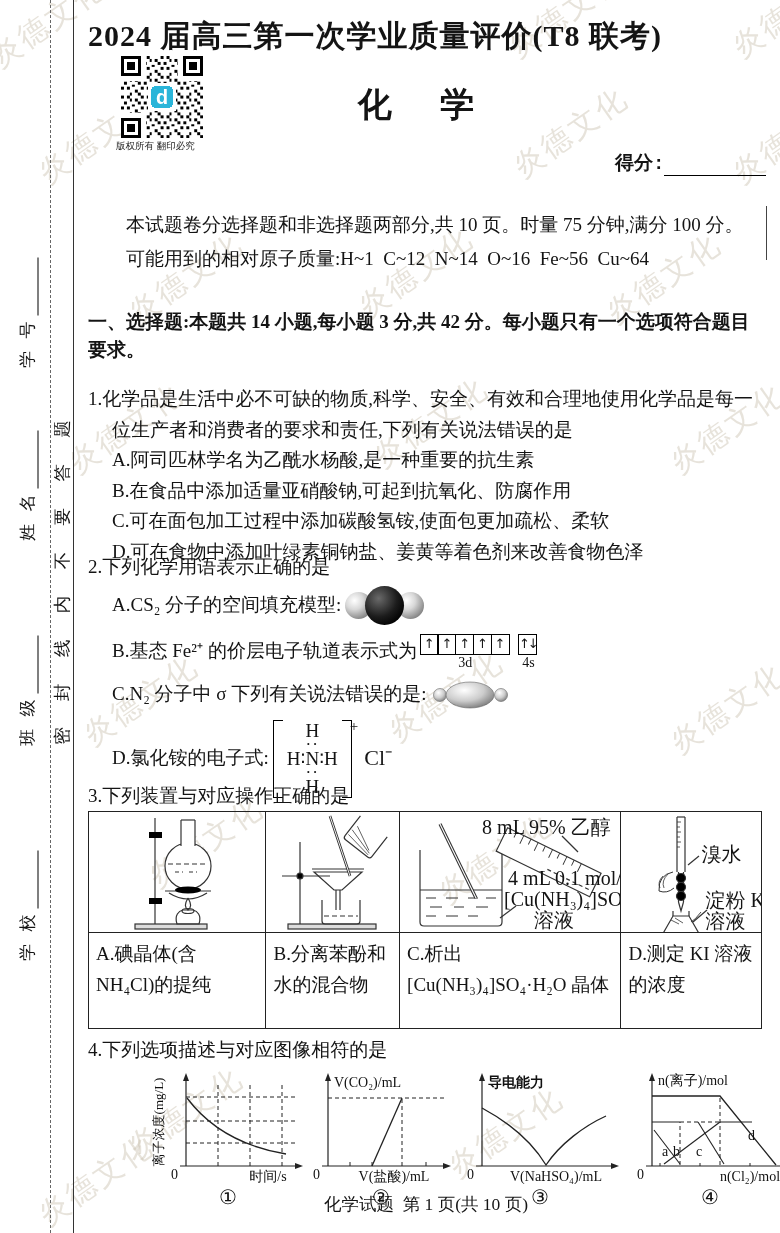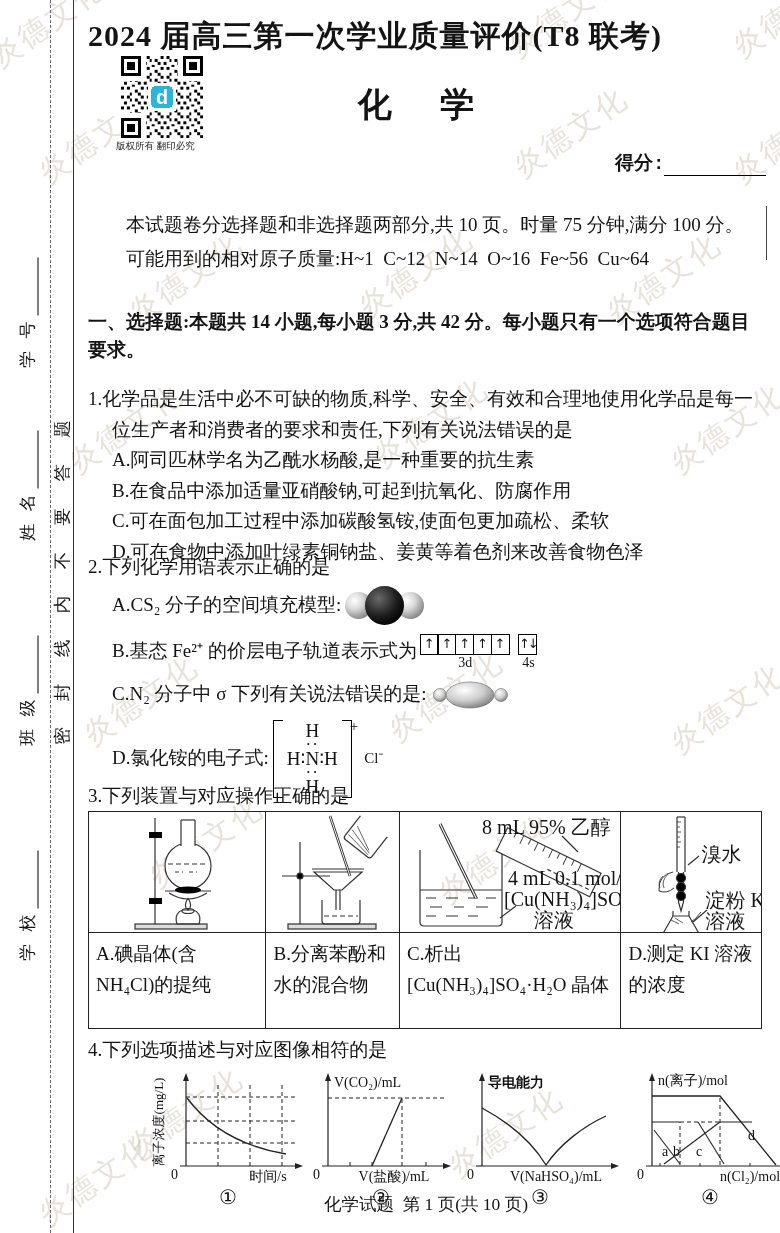--- a/index.html
+++ b/index.html
@@ -52,21 +52,21 @@
   .olab{font-size:14px;line-height:15px;}
   .pair{letter-spacing:-2px;}
   
   .eform{display:inline-flex;align-items:center;margin-left:4px;}
   .lbr,.rbr{width:9px;height:76px;border:1.7px solid #000;}
   .lbr{border-right:none;}
   .rbr{border-left:none;}
   .ecol{display:flex;flex-direction:column;align-items:center;font-size:19px;line-height:19px;padding:0 4px;}
   .edots{font-size:17px;line-height:9px;letter-spacing:1px;}
   .echarge{font-size:15px;position:relative;top:-32px;left:-2px;}
-  .eanion{font-size:15px;margin-left:4px;}
+  .eanion{font-size:22px;margin-left:4px;}
   
   .t3{position:absolute;left:0;top:30px;width:674px;border:1.5px solid #222;box-sizing:border-box;}
   .t3row{display:flex;}
   .t3row.r1 .t3cell{height:120px;}
   .t3row.r2 .t3cell{height:96px;border-top:1.5px solid #222;}
   .t3cell{position:relative;box-sizing:border-box;border-right:1.5px solid #222;overflow:hidden;}
   .t3cell:last-child{border-right:none;}
   .c1{width:178px;} .c2{width:134px;} .c3{width:222px;} .c4{width:140px;}
   .cap{padding:5px 7px;font-size:19px;line-height:31px;}
   .dlab{position:absolute;font-size:20px;line-height:21px;white-space:nowrap;}

